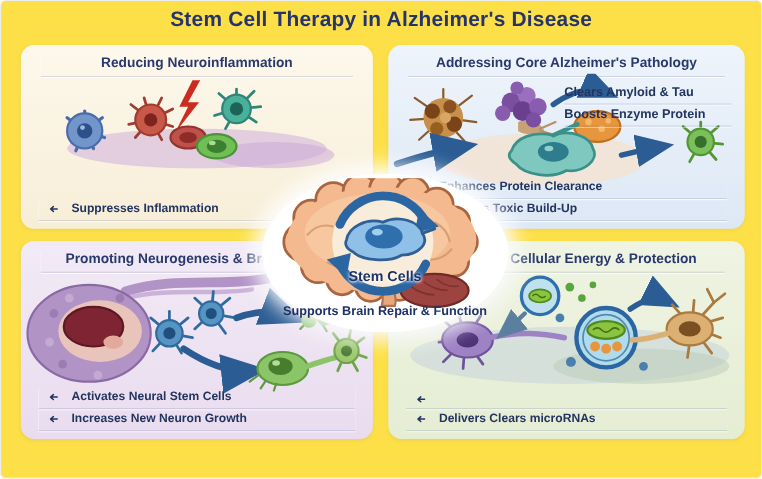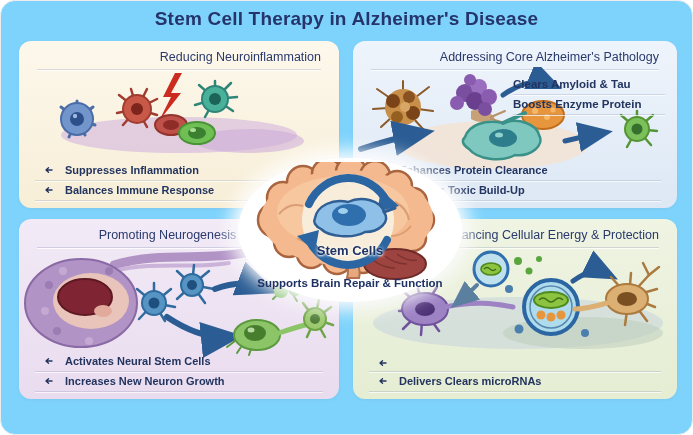--- a/index.html
+++ b/index.html
@@ -1,31 +1,31 @@
 <!DOCTYPE html>
 <html><head>
 <meta charset="utf-8">
 <style>
   html,body{margin:0;padding:0;background:#ffffff;}
   .stage{
-    position:relative;width:693px;height:435px;background:#7dd3fc;
+    position:relative;width:693px;height:435px;background:#fde047;
     font-family:"Liberation Sans",sans-serif;overflow:hidden;
-    border:1px solid #ececec;border-radius:15px;box-sizing:border-box;
+    border:1px solid #ececec;border-radius:5px;box-sizing:border-box;
   }
   .title{
     position:absolute;top:7px;left:0;width:100%;text-align:center;
     font-size:19px;font-weight:bold;color:#25356b;letter-spacing:.2px;
   }
   .panel{position:absolute;border-radius:12px;box-shadow:0 1px 3px rgba(120,120,150,.12);}
   .panel-tl{left:18px;top:40px;width:320px;height:167px;background:linear-gradient(180deg,#fdf8ec 0%,#f7eed7 100%);}
   .panel-tr{left:352px;top:40px;width:324px;height:167px;background:linear-gradient(180deg,#eef4fb 0%,#dde8f5 100%);}
   .panel-bl{left:18px;top:218px;width:320px;height:180px;background:linear-gradient(180deg,#f2eaf6 0%,#e9dcef 100%);}
   .panel-br{left:352px;top:218px;width:324px;height:180px;background:linear-gradient(180deg,#eff4e3 0%,#e5edd3 100%);}
   .panel-header{
-    margin:9px 18px 0 18px;text-align:right;font-size:12.5px;font-weight:normal;color:#29396c;
+    margin:9px 18px 0 18px;text-align:center;font-size:12.5px;font-weight:bold;color:#29396c;
     padding-bottom:5px;border-bottom:1px solid rgba(110,125,170,.25);
     box-shadow:0 1px 0 rgba(255,255,255,.8);
   }
   .illus{position:absolute;left:0;top:26px;}
   .bullets{position:absolute;left:16px;right:16px;bottom:7px;}
   .bullet-row{
     display:flex;align-items:center;gap:12px;padding:3px 2px 4px 8px;
     border-bottom:1px solid rgba(110,125,170,.22);box-shadow:0 1px 0 rgba(255,255,255,.7);
     font-size:11px;font-weight:bold;color:#22345f;
   }
@@ -115,28 +115,20 @@
       </g>
     </svg>
     <div class="bullets">
       <div class="bullet-row">
         <span class="bullet-mark">
             <svg width="10" height="8" viewBox="0 0 10 8">
               <path d="M9 4 H3 M3 4 L5.5 1.8 M3 4 L5.5 6.2" stroke="#22345f" stroke-width="1.4" fill="none" stroke-linecap="round"></path>
             </svg>
           </span>
         <span>Suppresses Inflammation</span>
-      </div>
-      <div class="bullet-row">
-        <span class="bullet-mark">
-            <svg width="10" height="8" viewBox="0 0 10 8">
-              <path d="M9 4 H3 M3 4 L5.5 1.8 M3 4 L5.5 6.2" stroke="#22345f" stroke-width="1.4" fill="none" stroke-linecap="round"></path>
-            </svg>
-          </span>
-        <span>Balances Immune Response</span>
       </div>
     </div>
   </div>
 
   <div class="panel panel-tr">
     <div class="panel-header">Addressing Core Alzheimer's Pathology</div>
     <svg class="illus" width="324" height="112" viewBox="0 0 324 112">
       <defs>
         <marker id="ah1" markerWidth="8" markerHeight="8" refX="5" refY="3" orient="auto">
           <path d="M0,0 L7,3 L0,6 Z" fill="#2b5d94"></path>

